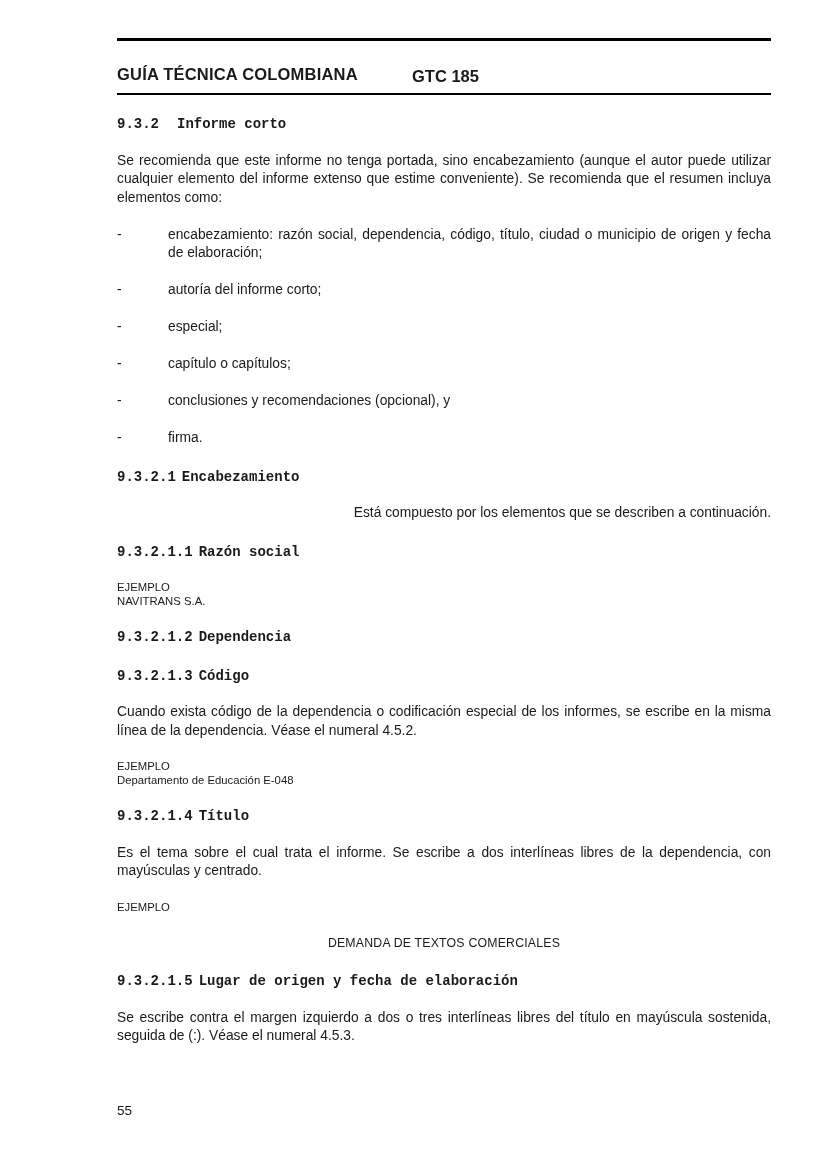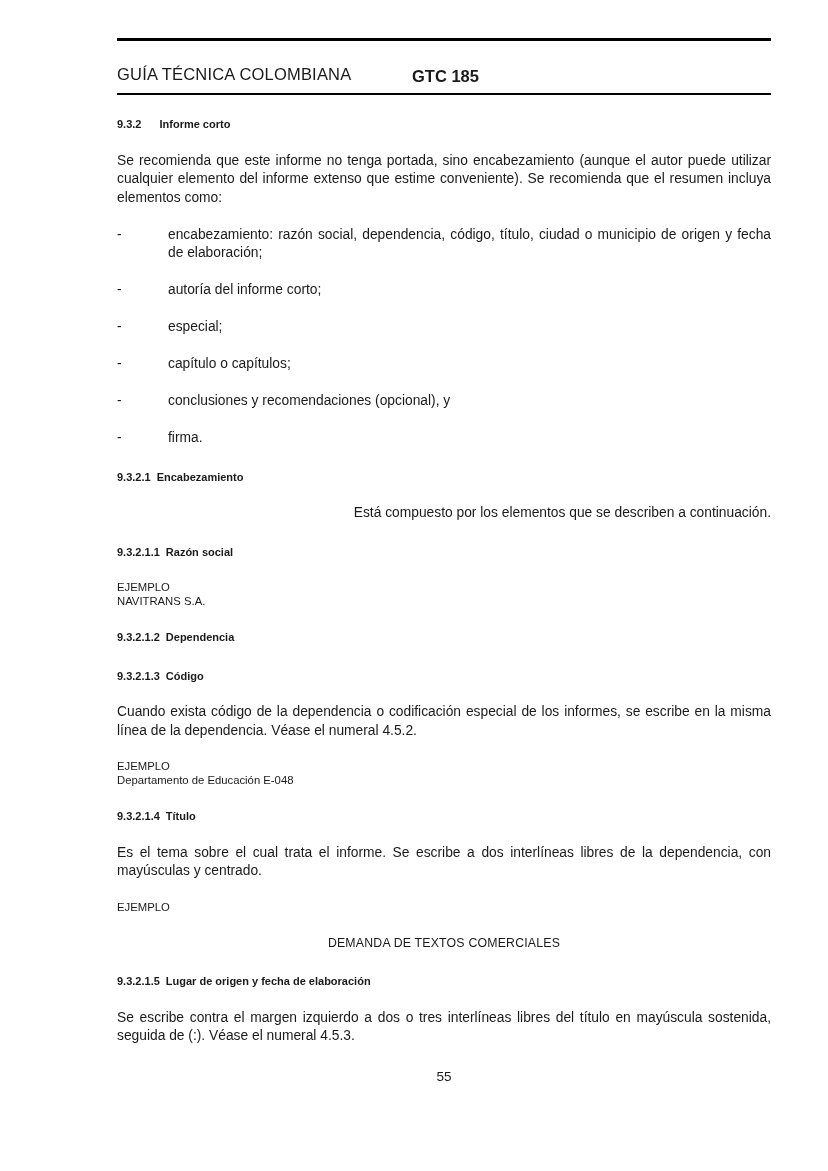--- a/index.html
+++ b/index.html
@@ -21,36 +21,37 @@
   }
   .rule { background: #000000; }
   .rule-thick { height: 3px; }
   .rule-thin { height: 2.5px; }
 
   .doc-header {
     position: relative;
     padding: 24px 0 7px 0;
   }
   .doc-title {
-    font-weight: normal;
+    font-weight: bold;
     font-size: 16.5px;
     letter-spacing: 0.2px;
   }
   .doc-code {
     position: absolute;
     left: 295px;
     bottom: 7px;
     font-weight: bold;
     font-size: 16.5px;
   }
 
   .heading {
     margin: 20px 0 0 0;
     font-weight: bold;
-    font-size: 11px;
+    font-size: 14px;
+    font-family: Liberation Mono, monospace;
   }
   .heading .num { margin-right: 6px; }
   .heading .num-wide { margin-right: 18px; }
 
   .para {
     margin: 18px 0 0 0;
     text-align: justify;
   }
   .para-left { text-align: right; }
 
@@ -81,22 +82,21 @@
   .example .ex-label { width: 95px; flex: none; }
 
   .centered-line {
     margin: 20px 0 18px 0;
     text-align: center;
     font-size: 12.3px;
     letter-spacing: 0.2px;
   }
 
   .page-number {
-    margin-top: 22px;
-    text-align: center;
+    margin-top: 56px;
     font-size: 13.5px;
   }
 </style>
 </head>
 <body>
 
 <div class="page">
 
   <div class="rule rule-thick"></div>
 

